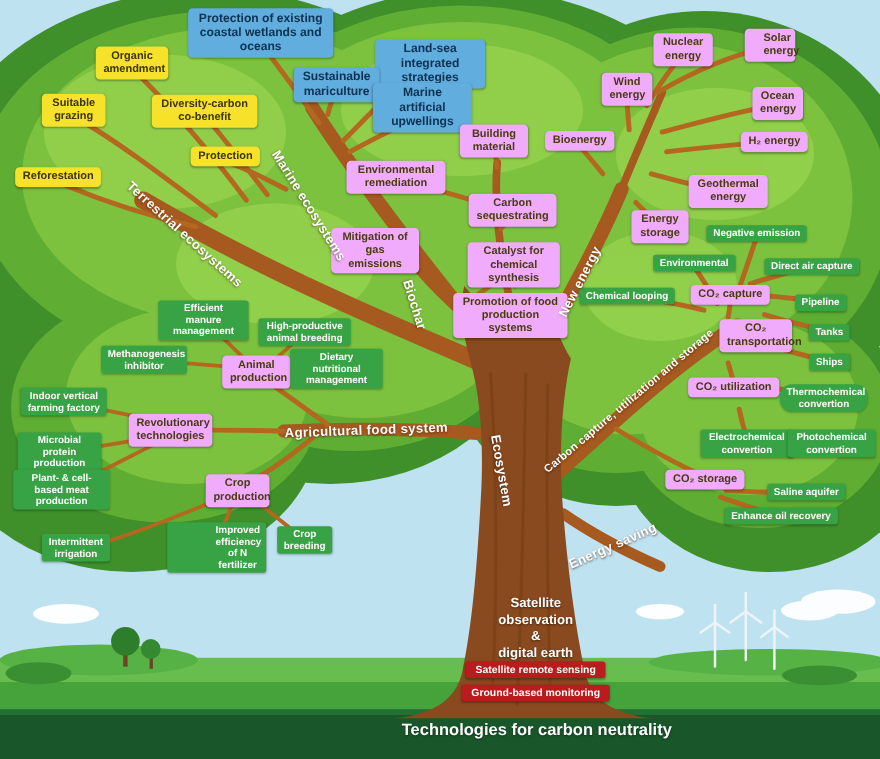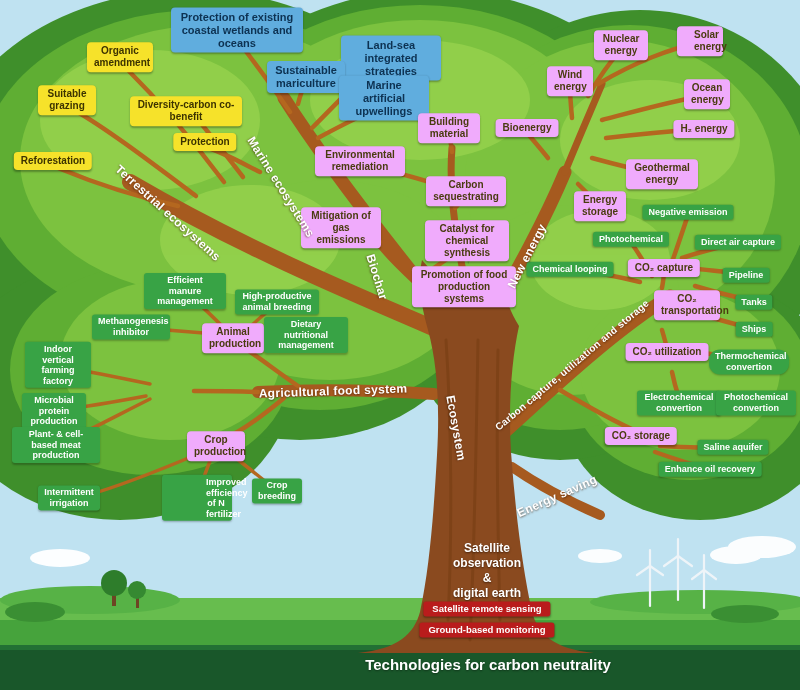--- a/index.html
+++ b/index.html
@@ -210,21 +210,21 @@
   </svg>
 
   <div id="labels-layer">
     <div class="trunk-label">Satellite
 observation
 &amp;
 digital earth</div>
     <div class="footer-title">Technologies for carbon neutrality</div>
   <div class="lbl yellow" style="left: 120px; top: 57px; width: 66px;">Organic amendment</div>
       <div class="lbl yellow" style="left: 67px; top: 100px; width: 58px;">Suitable grazing</div>
-      <div class="lbl yellow" style="left: 186px; top: 111px; width: 112px;">Diversity-carbon co-benefit</div>
+      <div class="lbl yellow" style="left: 186px; top: 101px; width: 96px;">Diversity-carbon co-benefit</div>
       <div class="lbl yellow" style="left: 53px; top: 161px; white-space: nowrap;">Reforestation</div>
       <div class="lbl yellow" style="left: 205px; top: 142px; white-space: nowrap;">Protection</div>
       <div class="lbl blue" style="left: 237px; top: 30px; width: 132px;">Protection of existing coastal wetlands and oceans</div>
       <div class="lbl blue" style="left: 391px; top: 41px; width: 100px; margin-top: 17px;">Land-sea integrated strategies</div>
       <div class="lbl blue" style="left: 306px; top: 77px; width: 78px;">Sustainable mariculture</div>
       <div class="lbl blue" style="left: 384px; top: 98px; width: 90px;">Marine artificial upwellings</div>
       <div class="lbl tan" style="left: 449px; top: 128px; width: 62px;">Building material</div>
       <div class="lbl tan" style="left: 360px; top: 161px; width: 90px;">Environmental remediation</div>
       <div class="lbl tan" style="left: 466px; top: 191px; width: 80px;">Carbon sequestrating</div>
       <div class="lbl tan" style="left: 341px; top: 228px; width: 80px;">Mitigation of gas emissions</div>
@@ -232,45 +232,46 @@
       <div class="lbl tan" style="left: 464px; top: 287px; width: 104px;">Promotion of food production systems</div>
       <div class="lbl tan" style="left: 621px; top: 45px; width: 54px;">Nuclear energy</div>
       <div class="lbl tan" style="left: 700px; top: 41px; width: 46px; padding-left: 17px;">Solar energy</div>
       <div class="lbl tan" style="left: 570px; top: 81px; width: 46px;">Wind energy</div>
       <div class="lbl tan" style="left: 527px; top: 128px; white-space: nowrap;">Bioenergy</div>
       <div class="lbl tan" style="left: 707px; top: 94px; width: 46px;">Ocean energy</div>
       <div class="lbl tan" style="left: 704px; top: 129px; white-space: nowrap;">H₂ energy</div>
       <div class="lbl tan" style="left: 662px; top: 174px; width: 72px;">Geothermal energy</div>
       <div class="lbl tan" style="left: 600px; top: 206px; width: 52px;">Energy storage</div>
       <div class="lbl green" style="left: 688px; top: 212px; white-space: nowrap;">Negative emission</div>
-      <div class="lbl green" style="left: 631px; top: 239px; white-space: nowrap;">Photochemical</div>
+      <div class="lbl green" style="left: 631px; top: 239px; white-space: nowrap;">Environmental</div>
       <div class="lbl green" style="left: 738px; top: 242px; white-space: nowrap;">Direct air capture</div>
       <div class="lbl green" style="left: 570px; top: 269px; white-space: nowrap;">Chemical looping</div>
       <div class="lbl tan" style="left: 664px; top: 268px; white-space: nowrap;">CO₂ capture</div>
       <div class="lbl green" style="left: 746px; top: 275px; white-space: nowrap;">Pipeline</div>
       <div class="lbl green" style="left: 754px; top: 302px; white-space: nowrap;">Tanks</div>
       <div class="lbl tan" style="left: 687px; top: 305px; width: 66px;">CO₂ transportation</div>
       <div class="lbl green" style="left: 754px; top: 329px; white-space: nowrap;">Ships</div>
       <div class="lbl tan" style="left: 667px; top: 352px; white-space: nowrap;">CO₂ utilization</div>
       <div class="lbl green" style="left: 749px; top: 362px; width: 80px; border-radius: 11px;">Thermochemical convertion</div>
       <div class="lbl green" style="left: 679px; top: 403px; width: 84px;">Electrochemical convertion</div>
       <div class="lbl green" style="left: 756px; top: 403px; width: 80px;">Photochemical convertion</div>
       <div class="lbl tan" style="left: 641px; top: 436px; white-space: nowrap;">CO₂ storage</div>
       <div class="lbl green" style="left: 733px; top: 447px; white-space: nowrap;">Saline aquifer</div>
       <div class="lbl green" style="left: 710px; top: 469px; white-space: nowrap;">Enhance oil recovery</div>
       <div class="lbl green" style="left: 185px; top: 291px; width: 82px;">Efficient manure management</div>
       <div class="lbl green" style="left: 277px; top: 302px; width: 84px;">High-productive animal breeding</div>
       <div class="lbl green" style="left: 131px; top: 327px; width: 78px;">Methanogenesis inhibitor</div>
       <div class="lbl tan" style="left: 233px; top: 338px; width: 62px;">Animal production</div>
       <div class="lbl green" style="left: 306px; top: 335px; width: 84px;">Dietary nutritional management</div>
-      <div class="lbl green" style="left: 58px; top: 365px; width: 66px;">Indoor vertical farming factory</div>
-      <div class="lbl green" style="left: 54px; top: 411px; width: 64px;">Microbial protein production</div>
+      <div class="lbl green" style="left: 58px; top: 365px; width: 78px;">Indoor vertical farming factory</div>
+      <div class="lbl tan" style="left: 155px; top: 391px; width: 76px;">Revolutionary technologies</div>
+      <div class="lbl green" style="left: 54px; top: 411px; width: 76px;">Microbial protein production</div>
       <div class="lbl green" style="left: 56px; top: 445px; width: 88px;">Plant- &amp; cell-based meat production</div>
       <div class="lbl tan" style="left: 216px; top: 446px; width: 58px;">Crop production</div>
-      <div class="lbl green" style="left: 197px; top: 498px; width: 70px; padding-left: 44px;">Improved efficiency of N fertilizer</div>
+      <div class="lbl green" style="left: 197px; top: 498px; width: 90px; padding-left: 44px;">Improved efficiency of N fertilizer</div>
       <div class="lbl green" style="left: 277px; top: 491px; width: 50px;">Crop breeding</div>
       <div class="lbl green" style="left: 69px; top: 498px; width: 62px;">Intermittent irrigation</div>
       <div class="lbl badge" style="left: 487px; top: 609px; white-space: nowrap;">Satellite remote sensing</div>
       <div class="lbl badge" style="left: 487px; top: 630px; white-space: nowrap;">Ground-based monitoring</div>
       <div class="branch-label" style="left: 168px; top: 213px; transform: translate(-50%, -50%) rotate(42deg);">Terrestrial ecosystems</div>
       <div class="branch-label" style="left: 281px; top: 187px; transform: translate(-50%, -50%) rotate(58deg);">Marine ecosystems</div>
       <div class="branch-label" style="left: 377px; top: 277px; transform: translate(-50%, -50%) rotate(73deg);">Biochar</div>
       <div class="branch-label" style="left: 527px; top: 256px; transform: translate(-50%, -50%) rotate(-63deg);">New energy</div>
       <div class="branch-label small" style="left: 572px; top: 365px; transform: translate(-50%, -50%) rotate(-40deg);">Carbon capture, utilization and storage</div>
       <div class="branch-label" style="left: 333px; top: 391px; transform: translate(-50%, -50%) rotate(-2deg);">Agricultural food system</div>

